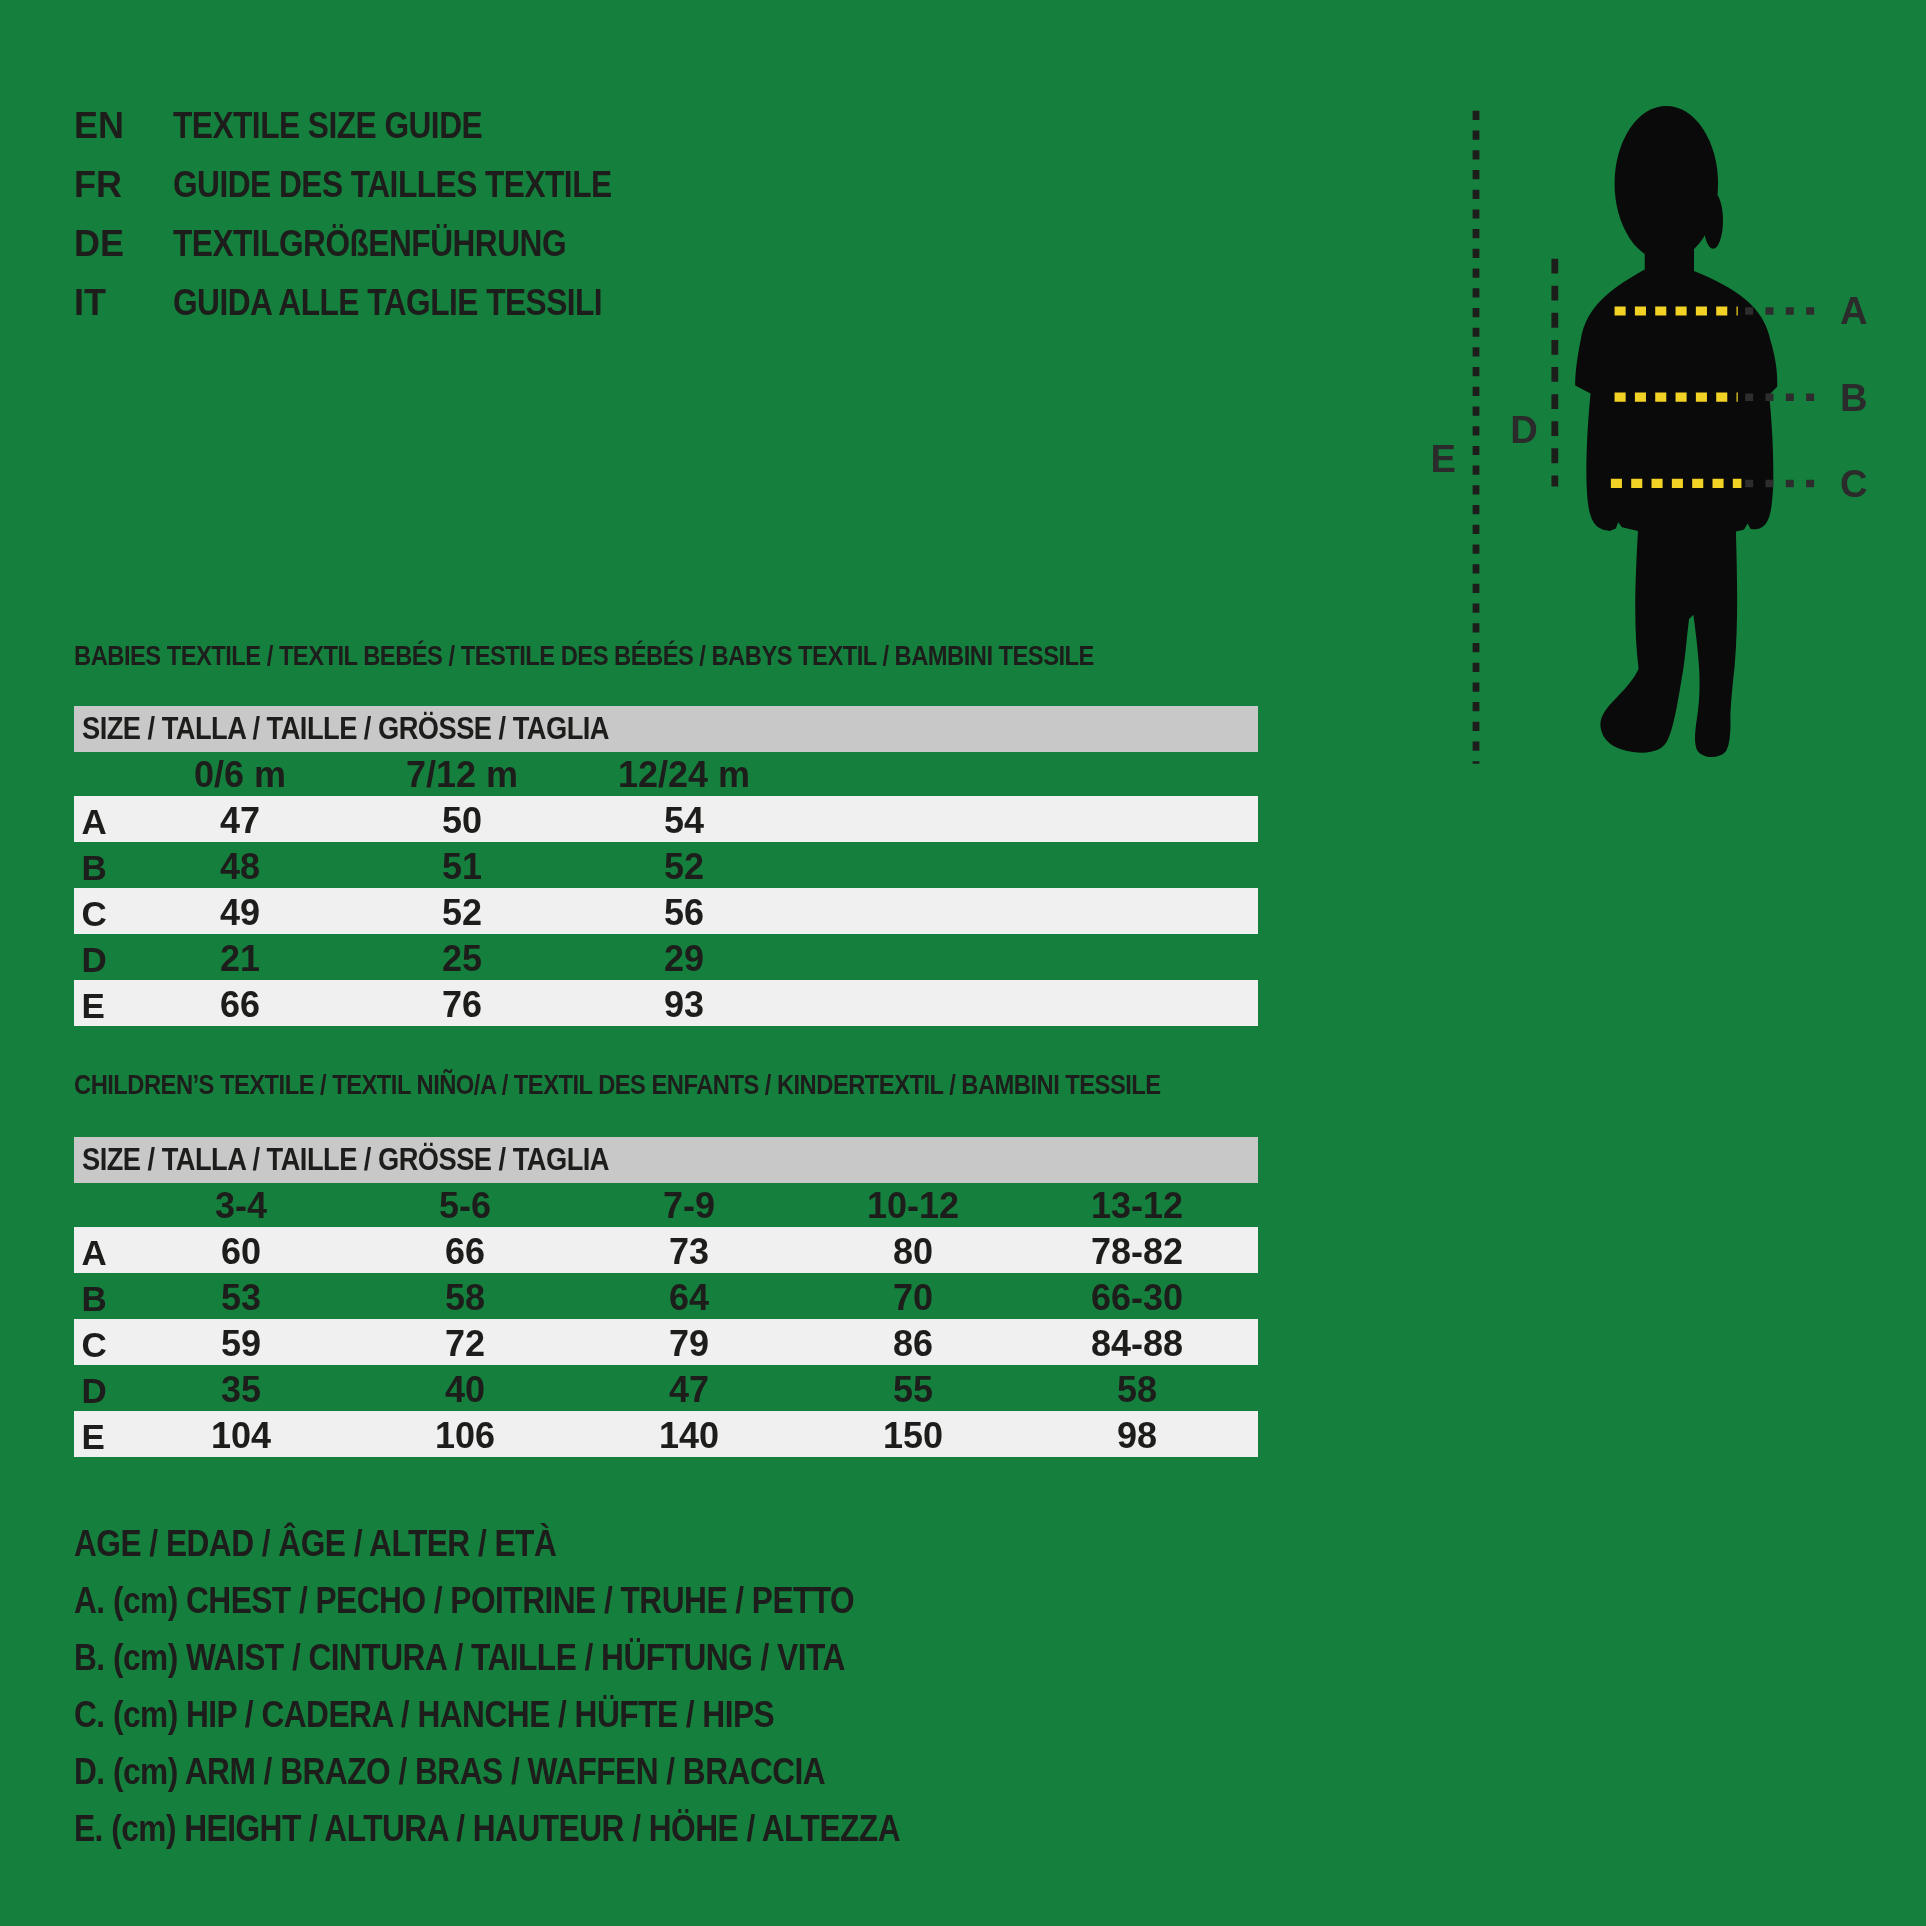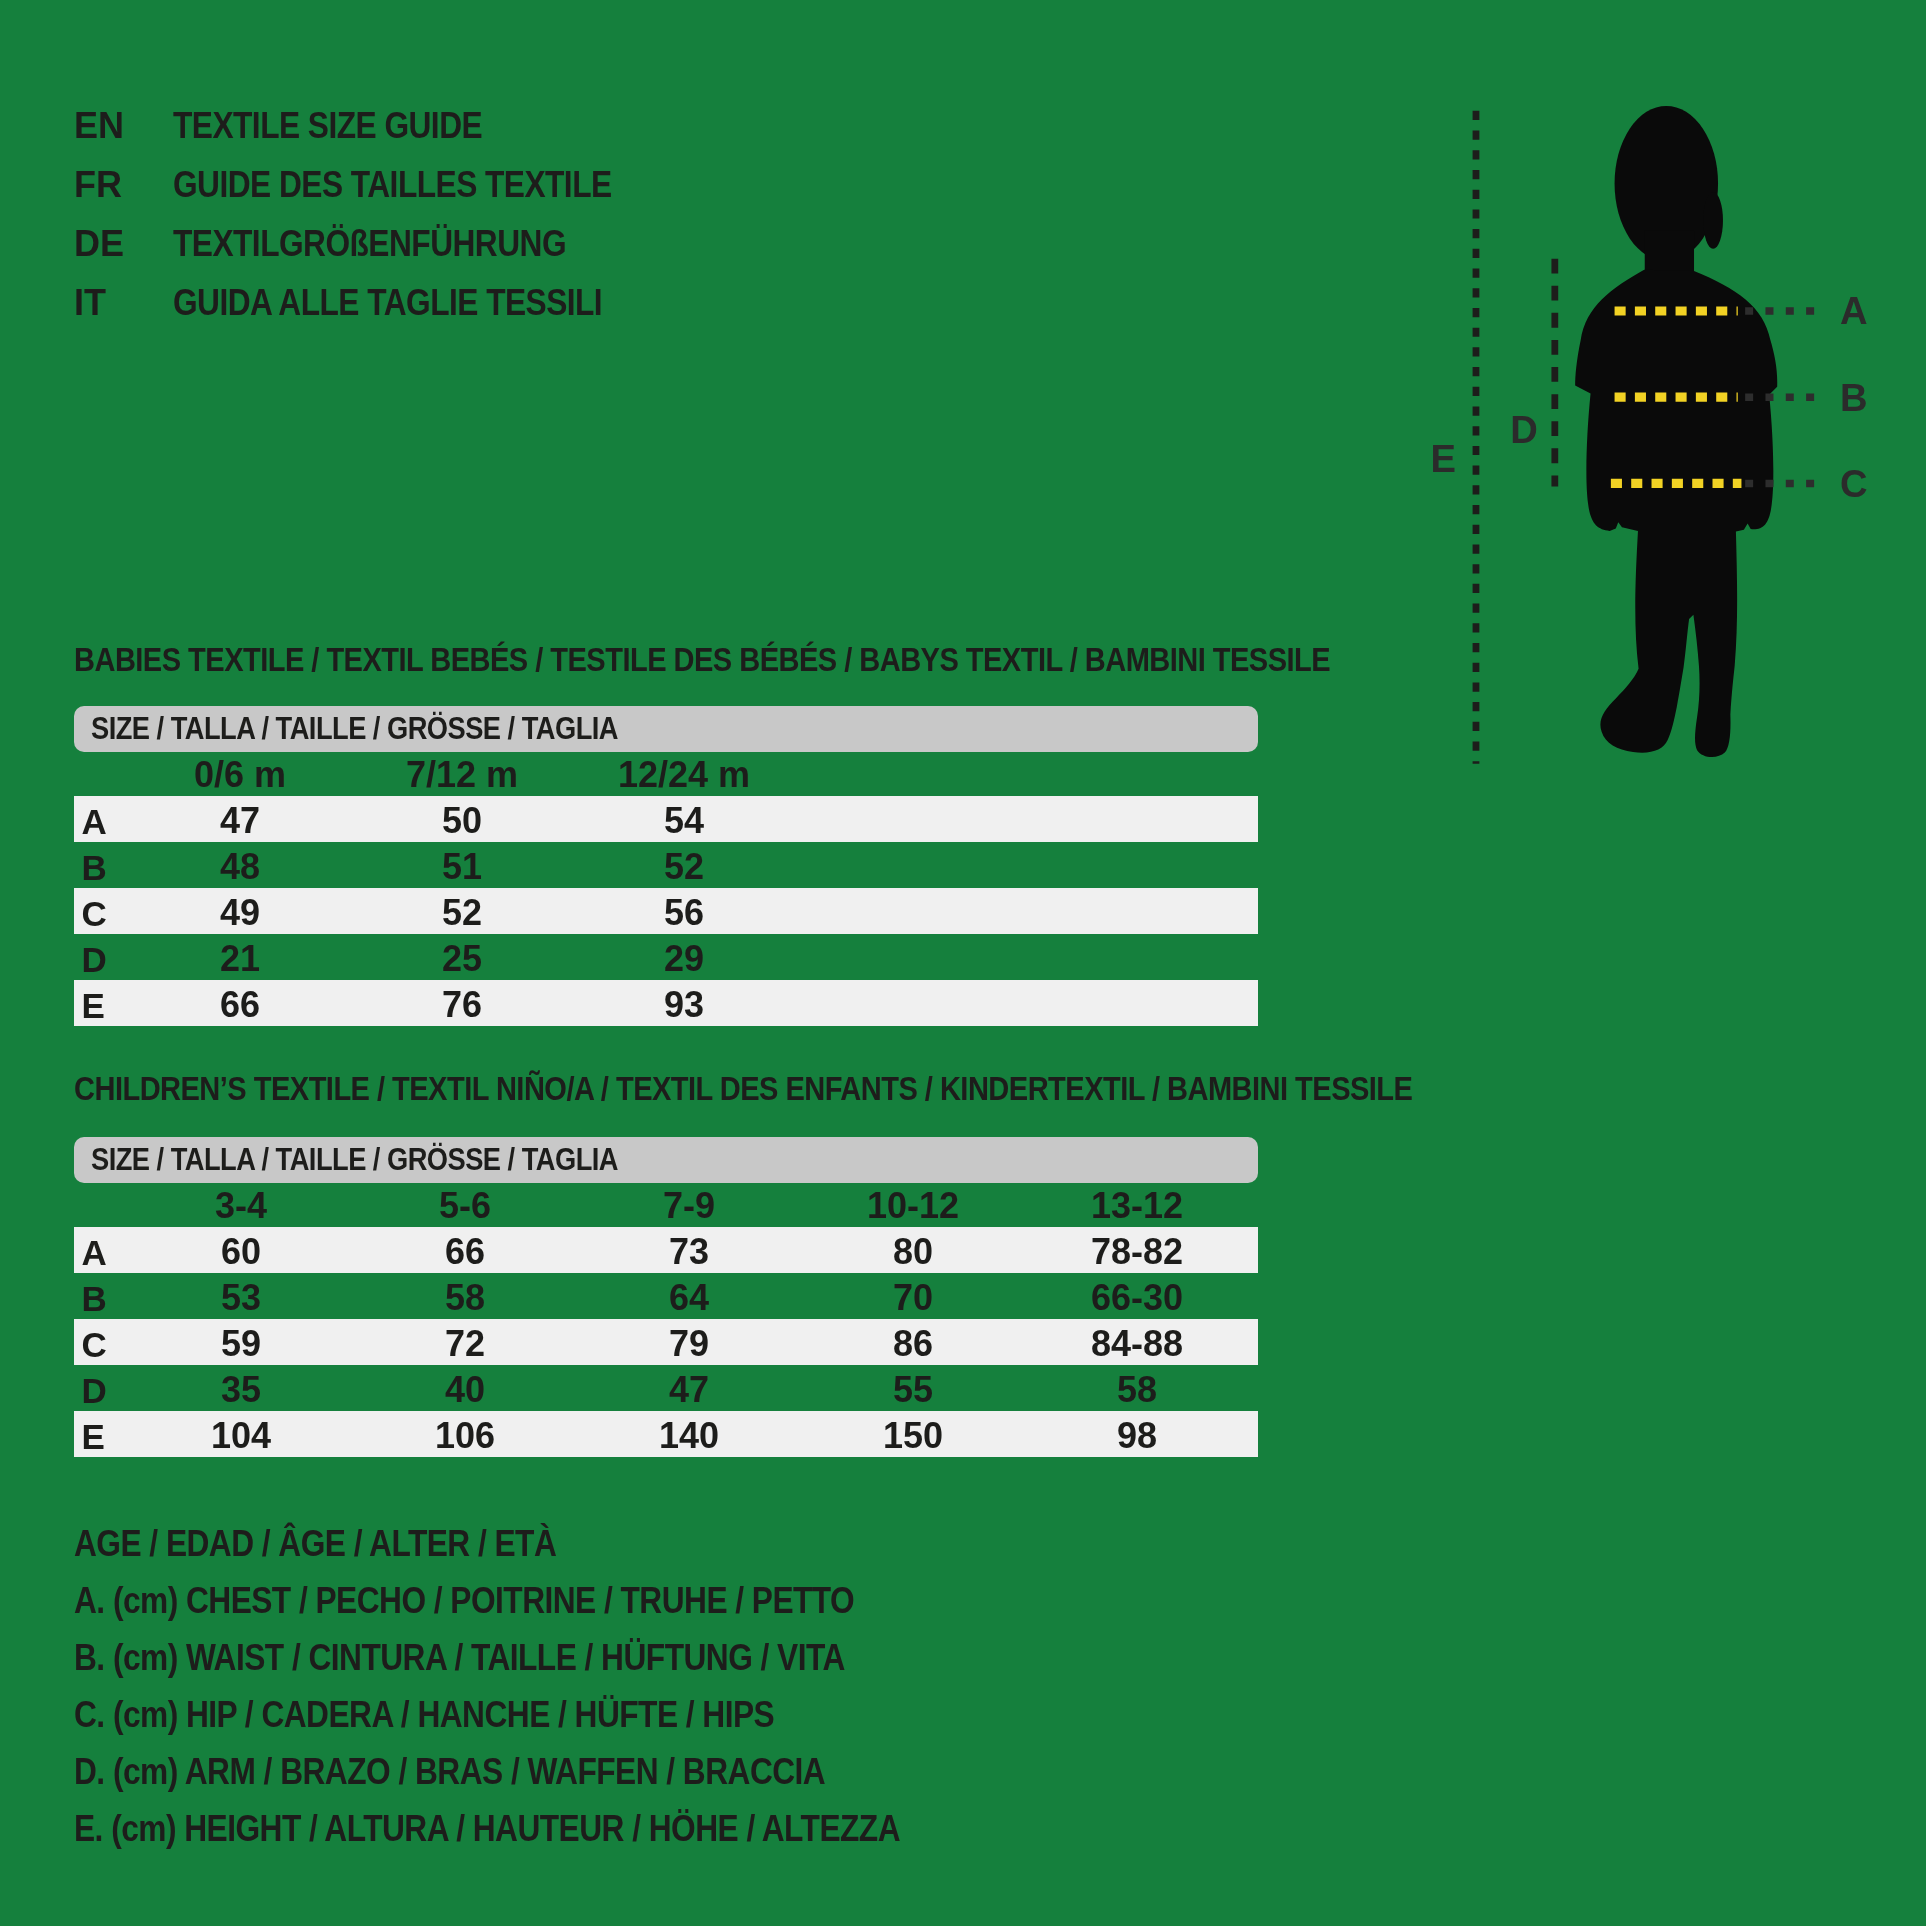--- a/index.html
+++ b/index.html
@@ -7,25 +7,25 @@
           font-family:"Liberation Sans",sans-serif;color:#1d1d1b;overflow:hidden;}
   .abs{position:absolute;}
 
   
   .lang-row{display:flex;height:59px;align-items:center;font-size:36px;font-weight:700;}
   .lang-code{width:99px;flex:0 0 99px;}
   .cond{display:inline-block;transform:scaleX(.88);transform-origin:0 50%;
         letter-spacing:-0.6px;white-space:nowrap;}
 
   
-  .heading{font-size:33px;font-weight:700;white-space:nowrap;}
+  .heading{font-size:27px;font-weight:700;white-space:nowrap;}
 
   
   .sizebar{background:#c8c8c8;width:1184px;height:46px;line-height:46px;
-           padding-left:17px;font-size:31px;font-weight:700;box-sizing:border-box;border-radius:10px;}
+           padding-left:8px;font-size:31px;font-weight:700;box-sizing:border-box;}
 
   
   .trow{display:flex;width:1184px;height:46px;align-items:flex-end;font-weight:700;}
   .trow.thead{height:37px;}
   .trow .rl{width:55px;flex:0 0 55px;padding-left:7.4px;font-size:35px;box-sizing:border-box;}
   .babies .cell{width:222px;flex:0 0 222px;text-align:center;font-size:36px;}
   .children .cell{width:224px;flex:0 0 224px;text-align:center;font-size:36px;}
   .stripe{background:#f0f0f0;}
 
   

